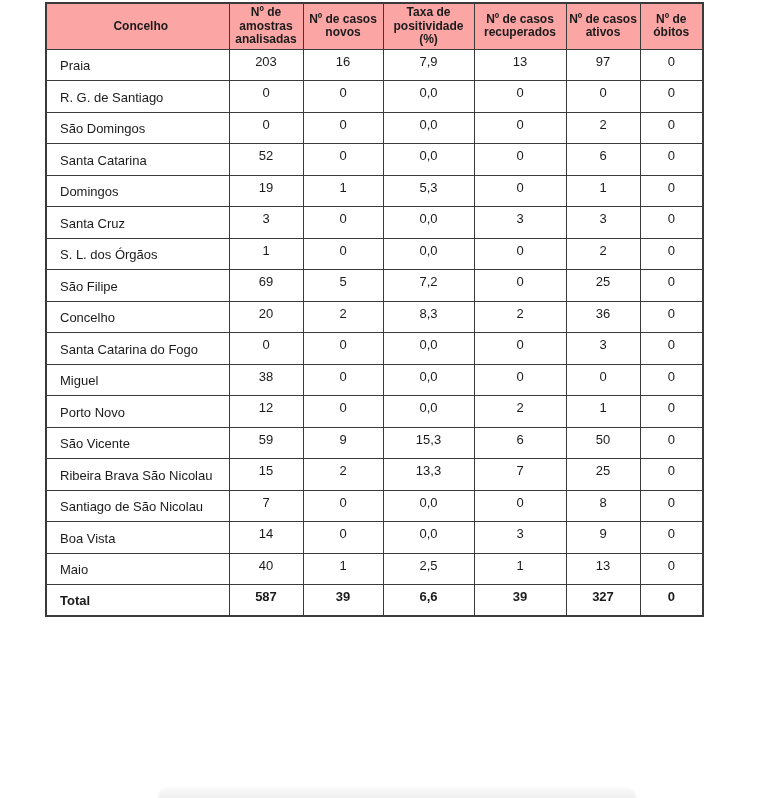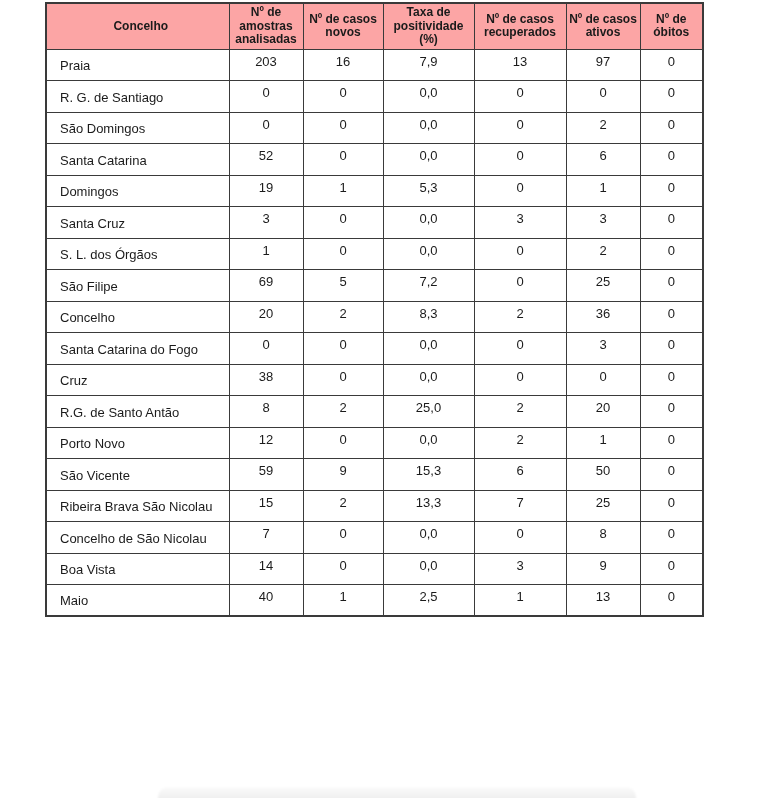--- a/index.html
+++ b/index.html
@@ -189,35 +189,26 @@
         <tr class="">
           <td class="name">Santa Catarina do Fogo</td>
           <td class="num">0</td>
           <td class="num">0</td>
           <td class="num">0,0</td>
           <td class="num">0</td>
           <td class="num">3</td>
           <td class="num">0</td>
         </tr>
         <tr class="">
-          <td class="name">Cruz</td>
+          <td class="name">Miguel</td>
           <td class="num">38</td>
           <td class="num">0</td>
           <td class="num">0,0</td>
           <td class="num">0</td>
           <td class="num">0</td>
-          <td class="num">0</td>
-        </tr>
-        <tr class="">
-          <td class="name">R.G. de Santo Antão</td>
-          <td class="num">8</td>
-          <td class="num">2</td>
-          <td class="num">25,0</td>
-          <td class="num">2</td>
-          <td class="num">20</td>
           <td class="num">0</td>
         </tr>
         <tr class="">
           <td class="name">Porto Novo</td>
           <td class="num">12</td>
           <td class="num">0</td>
           <td class="num">0,0</td>
           <td class="num">2</td>
           <td class="num">1</td>
           <td class="num">0</td>
@@ -234,21 +225,21 @@
         <tr class="">
           <td class="name">Ribeira Brava São Nicolau</td>
           <td class="num">15</td>
           <td class="num">2</td>
           <td class="num">13,3</td>
           <td class="num">7</td>
           <td class="num">25</td>
           <td class="num">0</td>
         </tr>
         <tr class="">
-          <td class="name">Concelho de São Nicolau</td>
+          <td class="name">Santiago de São Nicolau</td>
           <td class="num">7</td>
           <td class="num">0</td>
           <td class="num">0,0</td>
           <td class="num">0</td>
           <td class="num">8</td>
           <td class="num">0</td>
         </tr>
         <tr class="">
           <td class="name">Boa Vista</td>
           <td class="num">14</td>
@@ -258,18 +249,27 @@
           <td class="num">9</td>
           <td class="num">0</td>
         </tr>
         <tr class="">
           <td class="name">Maio</td>
           <td class="num">40</td>
           <td class="num">1</td>
           <td class="num">2,5</td>
           <td class="num">1</td>
           <td class="num">13</td>
+          <td class="num">0</td>
+        </tr>
+        <tr class="total">
+          <td class="name">Total</td>
+          <td class="num">587</td>
+          <td class="num">39</td>
+          <td class="num">6,6</td>
+          <td class="num">39</td>
+          <td class="num">327</td>
           <td class="num">0</td>
         </tr>
       </tbody>
   </table>
   <div class="bottom-artifact"></div>
 </div>
 
 </body></html>

